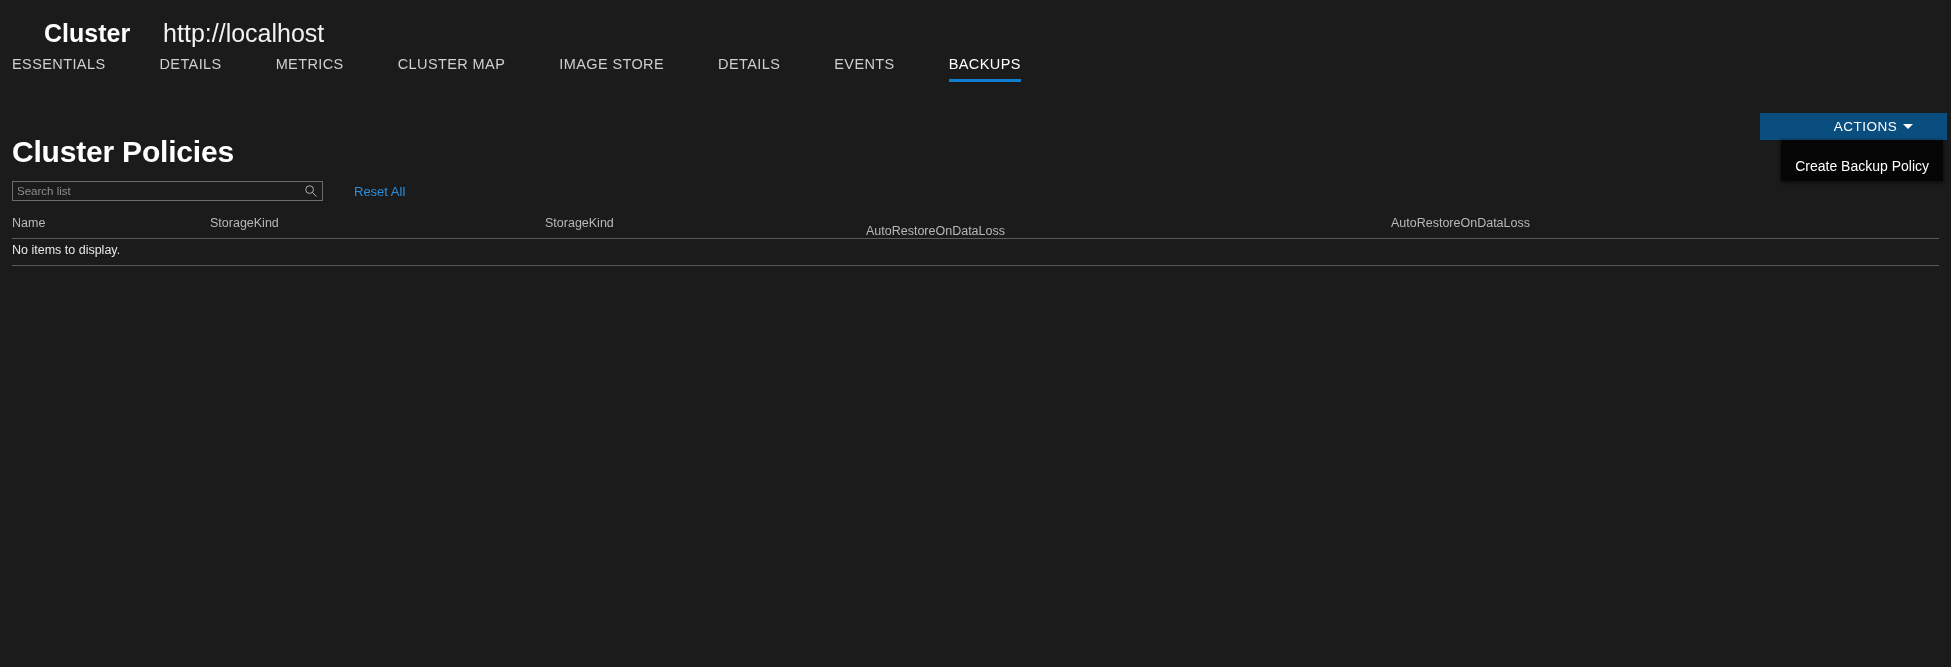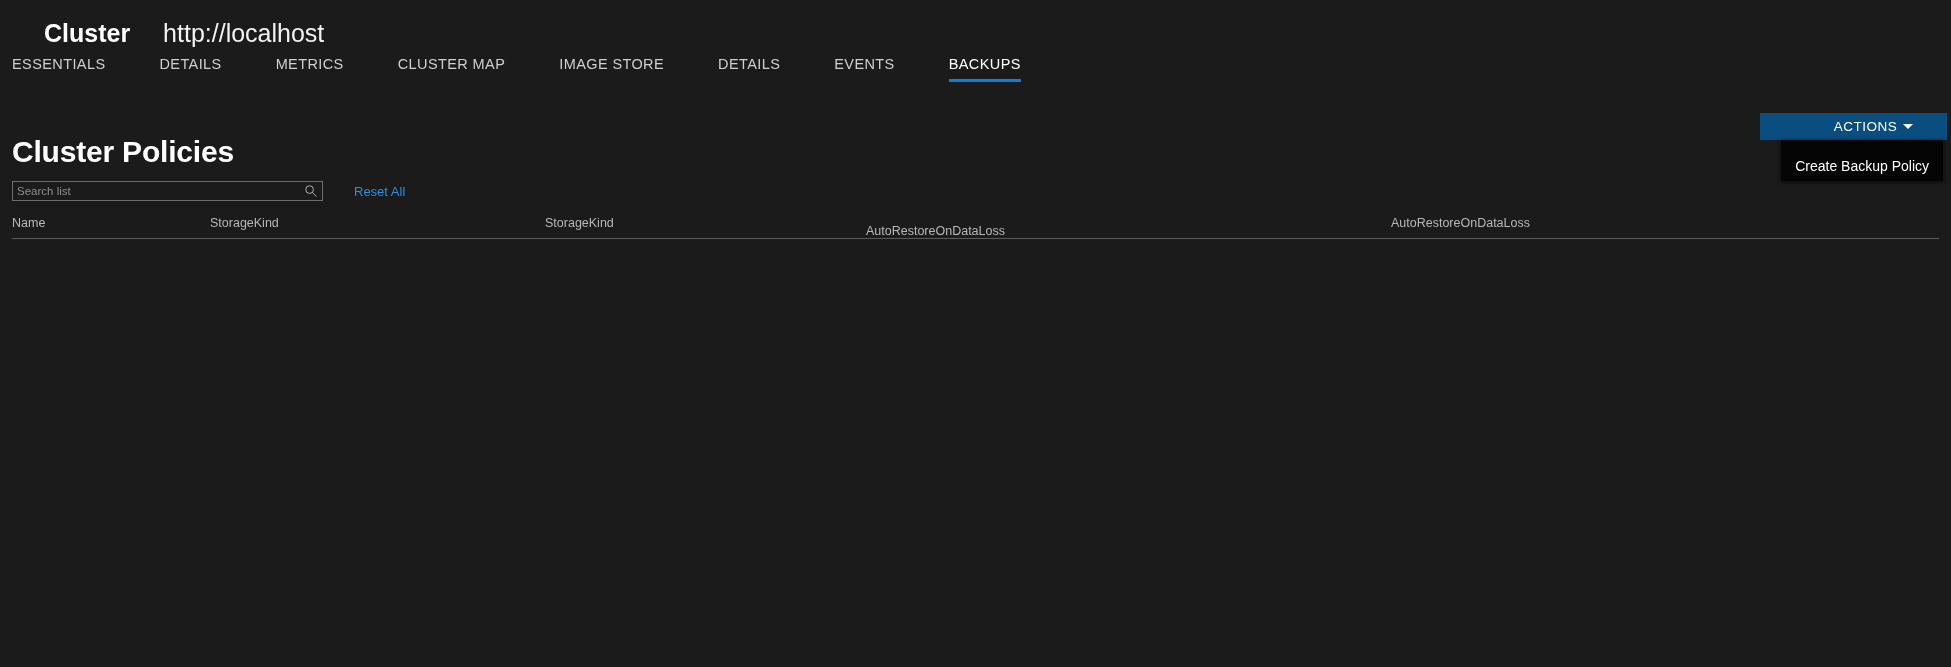--- a/index.html
+++ b/index.html
@@ -249,15 +249,18 @@
   </div>
 
   <div class="table">
     <div class="table-header" id="table-header">
         <div class="th" style="left: 0px;">Name</div>
         <div class="th" style="left: 198px;">StorageKind</div>
         <div class="th" style="left: 533px;">StorageKind</div>
         <div class="th" style="left: 854px; margin-top: 8px;">AutoRestoreOnDataLoss</div>
         <div class="th" style="left: 1379px;">AutoRestoreOnDataLoss</div>
       </div>
+    <div class="table-empty">
+      <div class="empty-text">No items to display.</div>
+    </div>
   </div>
 
 </div>
 
 </body></html>

